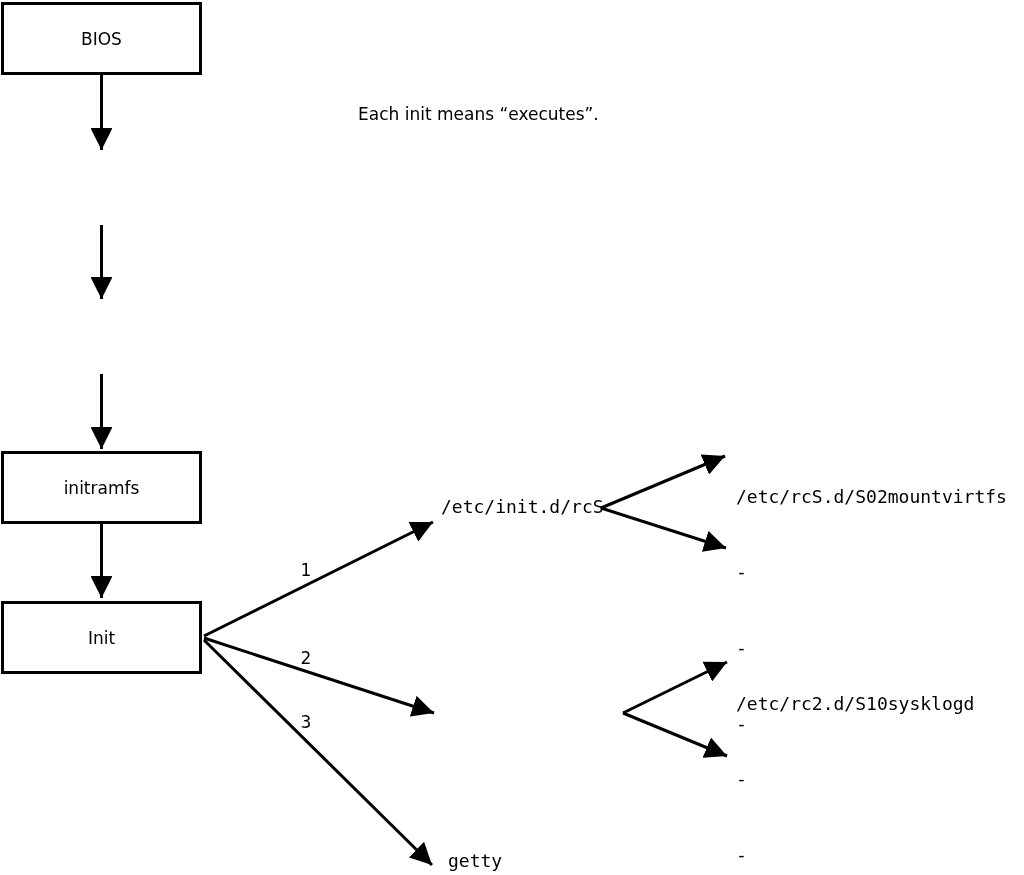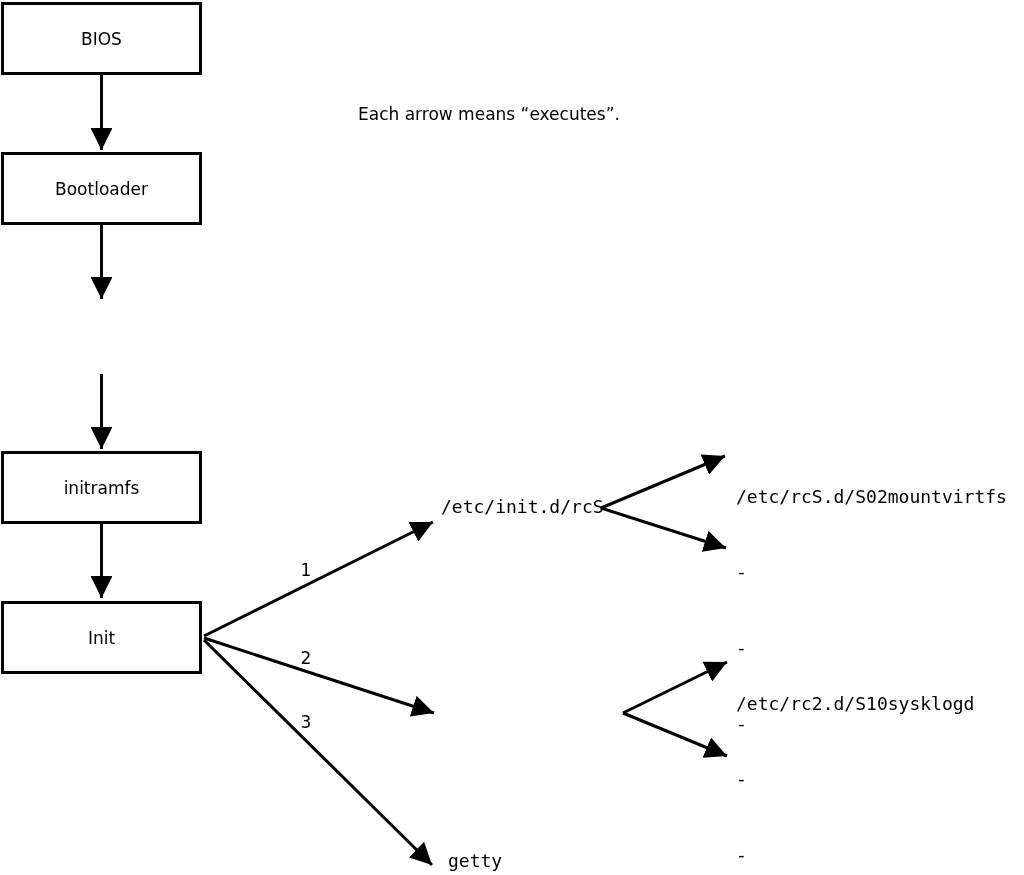--- a/index.html
+++ b/index.html
@@ -79,31 +79,28 @@
     <line x1="601" y1="508" x2="725" y2="456" marker-end="url(#ah)"></line>
     <line x1="601" y1="508" x2="726" y2="548" marker-end="url(#ah)"></line>
 
     <line x1="623" y1="713" x2="727" y2="662" marker-end="url(#ah)"></line>
     <line x1="623" y1="713" x2="727" y2="756" marker-end="url(#ah)"></line>
   </svg>
 
   <div class="box" style="top:2px">
     <span>BIOS</span>
   </div>
-  <div class="box" style="top:152px">
-    <span>Bootloader</span>
-  </div>
   <div class="box" style="top:601px">
     <span>Init</span>
   </div>
   <div class="box" style="top:451px">
     <span>initramfs</span>
   </div>
 
-  <div class="note" style="left:358px; top:103px">Each arrow means “executes”.</div>
+  <div class="note" style="left:358px; top:103px">Each init means “executes”.</div>
 
   <div class="num" style="left:295px; top:559px">1</div>
   <div class="num" style="left:295px; top:647px">2</div>
   <div class="num" style="left:295px; top:711px">3</div>
 
   <div class="mono" style="left:441px; top:496px">/etc/init.d/rcS</div>
   <div class="mono" style="left:448px; top:850px">getty</div>
 
   <div class="mono col" style="left:736px; top:433px">
     <div class="line">/etc/rcS.d/S02mountvirtfs</div>

